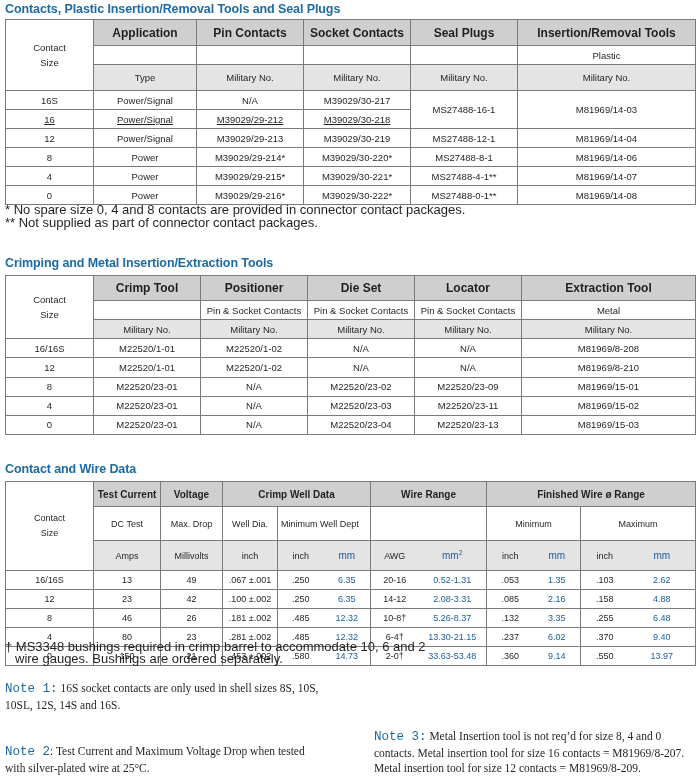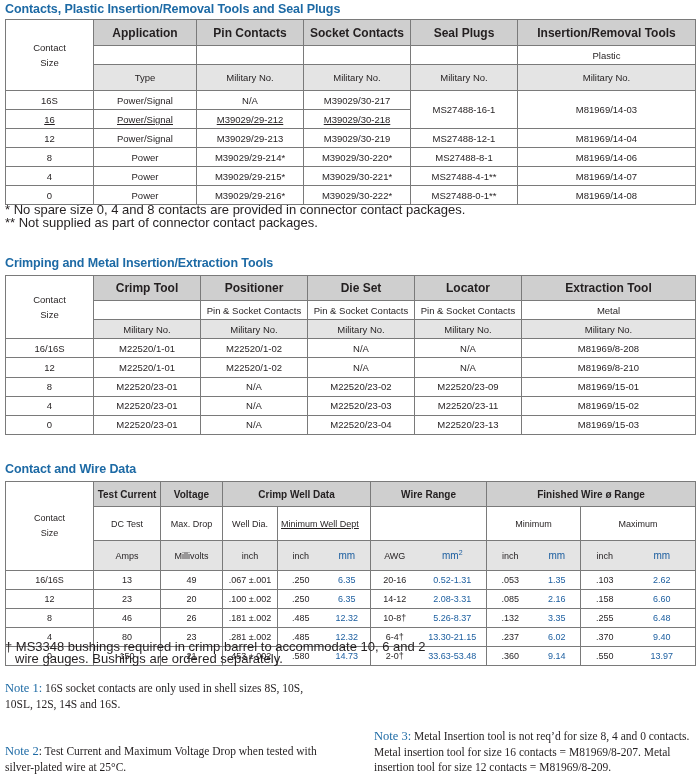--- a/index.html
+++ b/index.html
@@ -35,21 +35,21 @@
   
   #t3 .h1 th.grp { font-size: 10px; }
   #t3 td, #t3 th { font-size: 9px; }
   #t3 .h3 td.blue { font-size: 10px; }
 
   .footnote { position: absolute; left: 5px; font-size: 13px; line-height: 12px; color: #231f20; }
   .note {
     position: absolute; font-family: "Liberation Serif", "DejaVu Serif", serif;
     font-size: 11.5px; line-height: 15.5px; color: #231f20;
   }
-  .note .lbl { font-family: Liberation Serif, serif; color: #1d6aa5; font-weight: normal; font-size: 12.5px; }
+  .note .lbl { font-family: Liberation Mono, monospace; color: #1d6aa5; font-weight: normal; font-size: 12.5px; }
   sup { font-size: 7px; }
 </style>
 </head>
 <body>
 
 <div class="section-title" style="top:2px;">Contacts, Plastic Insertion/Removal Tools and Seal Plugs</div>
 
 <table class="spec" id="t1" style="top:19px; height:180px;">
   <colgroup>
     <col style="width:88px">
@@ -240,21 +240,21 @@
     <th class="grp">Test Current</th>
     <th class="grp">Voltage</th>
     <th class="grp" colspan="3">Crimp Well Data</th>
     <th class="grp" colspan="2">Wire Range</th>
     <th class="grp" colspan="4">Finished Wire ø Range</th>
   </tr>
   <tr class="h2" style="height:34px;">
     <td>DC Test</td>
     <td>Max. Drop</td>
     <td>Well Dia.</td>
-    <td colspan="2" style="text-align:left;padding-left:3px;text-decoration:underline;">Minimum Well Dept</td>
+    <td colspan="2" style="text-align:left;padding-left:3px;">Minimum Well Dept</td>
     <td colspan="2"></td>
     <td colspan="2">Minimum</td>
     <td colspan="2">Maximum</td>
   </tr>
   <tr class="h3" style="height:30px;">
     <td>Amps</td>
     <td>Millivolts</td>
     <td>inch</td>
     <td class="norr">inch</td>
     <td class="nolr blue">mm</td>
@@ -275,30 +275,30 @@
     <td class="norr">20-16</td>
     <td class="nolr blue">0.52-1.31</td>
     <td class="norr">.053</td>
     <td class="nolr blue">1.35</td>
     <td class="norr">.103</td>
     <td class="nolr blue">2.62</td>
   </tr>
   <tr style="height:19px;">
     <td>12</td>
     <td>23</td>
-    <td>20</td>
+    <td>42</td>
     <td>.100 ±.002</td>
     <td class="norr">.250</td>
     <td class="nolr blue">6.35</td>
     <td class="norr">14-12</td>
     <td class="nolr blue">2.08-3.31</td>
     <td class="norr">.085</td>
     <td class="nolr blue">2.16</td>
     <td class="norr">.158</td>
-    <td class="nolr blue">6.60</td>
+    <td class="nolr blue">4.88</td>
   </tr>
   <tr style="height:19px;">
     <td>8</td>
     <td>46</td>
     <td>26</td>
     <td>.181 ±.002</td>
     <td class="norr">.485</td>
     <td class="nolr blue">12.32</td>
     <td class="norr">10-8†</td>
     <td class="nolr blue">5.26-8.37</td>

